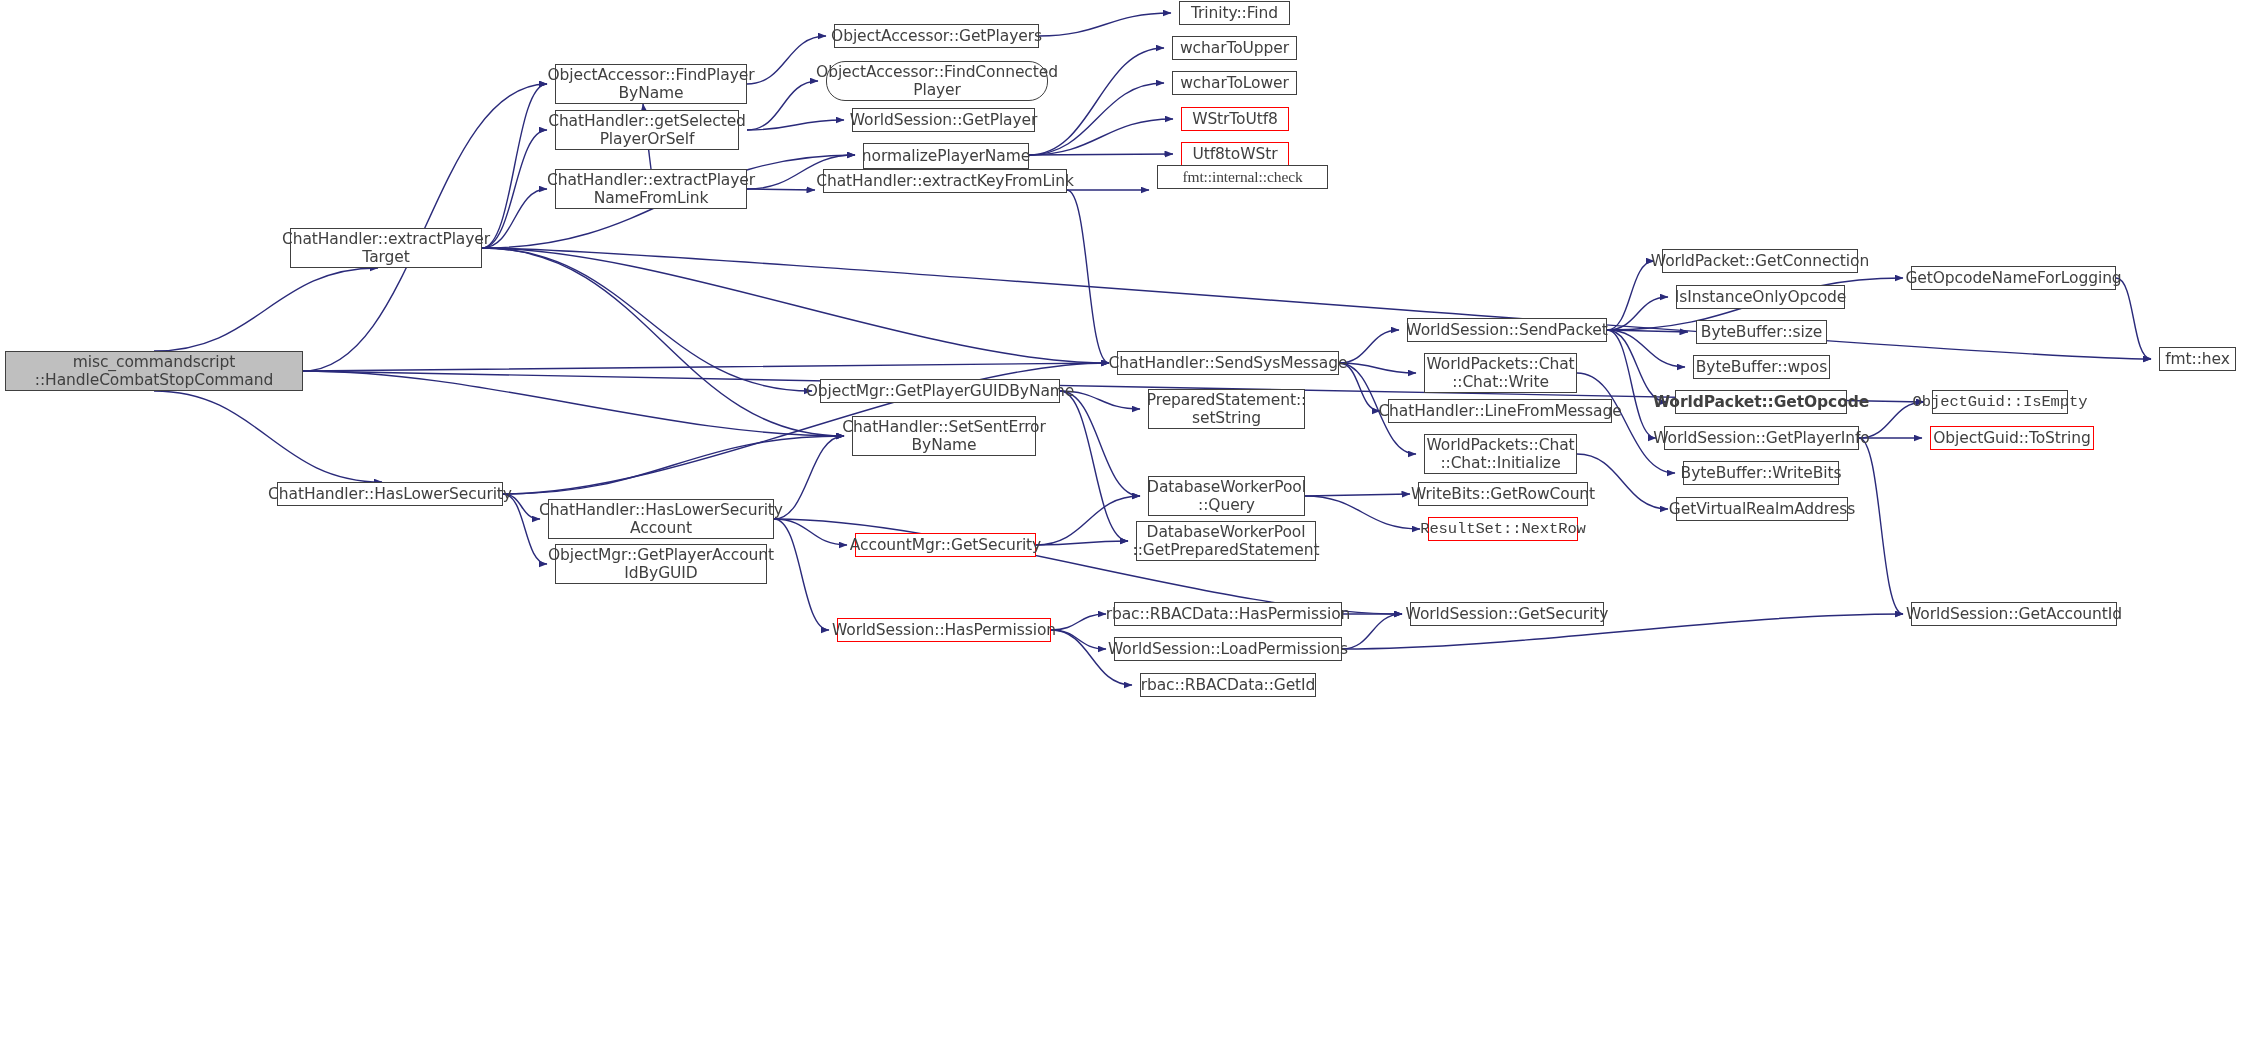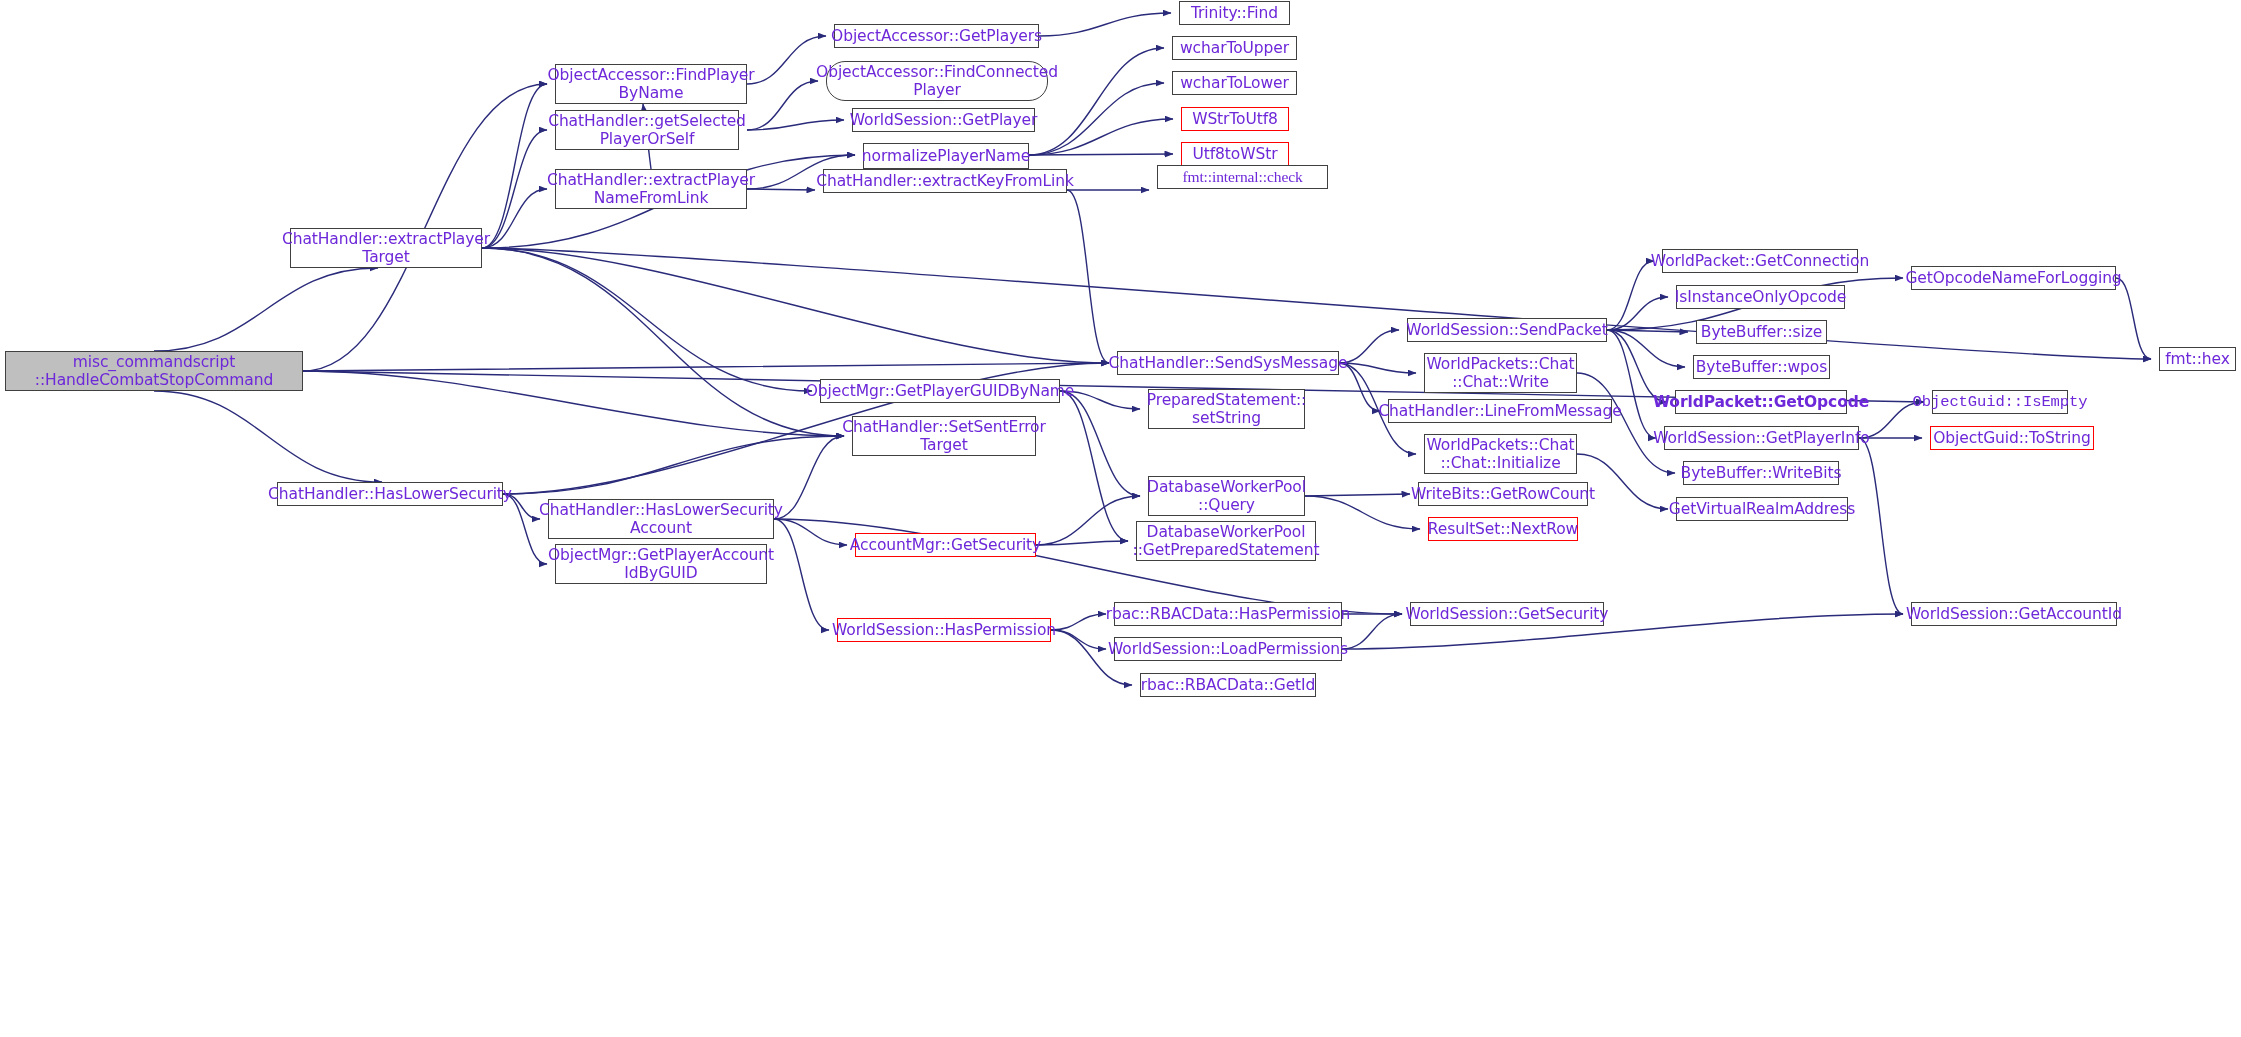--- a/index.html
+++ b/index.html
@@ -25,21 +25,21 @@
   }
   .node {
     position: absolute;
     box-sizing: border-box;
     display: flex;
     align-items: center;
     justify-content: center;
     text-align: center;
     background: #ffffff;
     border: 1px solid #404040;
-    color: #6d28d9;
+    color: #404040;
     font-size: 15.5px;
     line-height: 1.18;
     letter-spacing: -0.1px;
     white-space: pre-line;
     padding: 0 4px;
     cursor: pointer;
   }
   .node.root {
     background: #bfbfbf;
     border: 1px solid #404040;
@@ -162,30 +162,30 @@
       <div class="node" style="left: 1932px; top: 390px; width: 136px; height: 24px; font-family: Liberation Mono, monospace;">ObjectGuid::IsEmpty</div>
       <div class="node red" style="left: 1930px; top: 426px; width: 164px; height: 24px;">ObjectGuid::ToString</div>
       <div class="node" style="left: 1407px; top: 318px; width: 200px; height: 24px;">WorldSession::SendPacket</div>
       <div class="node" style="left: 1117px; top: 351px; width: 222px; height: 24px;">ChatHandler::SendSysMessage</div>
       <div class="node" style="left: 1424px; top: 353px; width: 153px; height: 40px;">WorldPackets::Chat
 ::Chat::Write</div>
       <div class="node" style="left: 1388px; top: 399px; width: 224px; height: 24px;">ChatHandler::LineFromMessage</div>
       <div class="node" style="left: 1424px; top: 434px; width: 153px; height: 40px;">WorldPackets::Chat
 ::Chat::Initialize</div>
       <div class="node" style="left: 1418px; top: 482px; width: 170px; height: 24px;">WriteBits::GetRowCount</div>
-      <div class="node red" style="left: 1428px; top: 517px; width: 150px; height: 24px;">ResultSet::NextRow</div>
+      <div class="node red" style="left: 1428px; top: 517px; width: 150px; height: 24px; font-family: Liberation Mono, monospace;">ResultSet::NextRow</div>
       <div class="node" style="left: 1148px; top: 389px; width: 157px; height: 40px;">PreparedStatement::
 setString</div>
       <div class="node" style="left: 1148px; top: 476px; width: 157px; height: 40px;">DatabaseWorkerPool
 ::Query</div>
       <div class="node" style="left: 1136px; top: 521px; width: 180px; height: 40px;">DatabaseWorkerPool
 ::GetPreparedStatement</div>
       <div class="node" style="left: 820px; top: 379px; width: 240px; height: 24px;">ObjectMgr::GetPlayerGUIDByName</div>
       <div class="node" style="left: 852px; top: 416px; width: 184px; height: 40px;">ChatHandler::SetSentError
-Target</div>
+ByName</div>
       <div class="node" style="left: 277px; top: 482px; width: 226px; height: 24px;">ChatHandler::HasLowerSecurity</div>
       <div class="node" style="left: 548px; top: 499px; width: 226px; height: 40px;">ChatHandler::HasLowerSecurity
 Account</div>
       <div class="node" style="left: 555px; top: 544px; width: 212px; height: 40px;">ObjectMgr::GetPlayerAccount
 IdByGUID</div>
       <div class="node red" style="left: 855px; top: 533px; width: 181px; height: 24px;">AccountMgr::GetSecurity</div>
       <div class="node red" style="left: 837px; top: 618px; width: 214px; height: 24px;">WorldSession::HasPermission</div>
       <div class="node" style="left: 1114px; top: 602px; width: 228px; height: 24px;">rbac::RBACData::HasPermission</div>
       <div class="node" style="left: 1114px; top: 637px; width: 228px; height: 24px;">WorldSession::LoadPermissions</div>
       <div class="node" style="left: 1140px; top: 673px; width: 176px; height: 24px;">rbac::RBACData::GetId</div>

